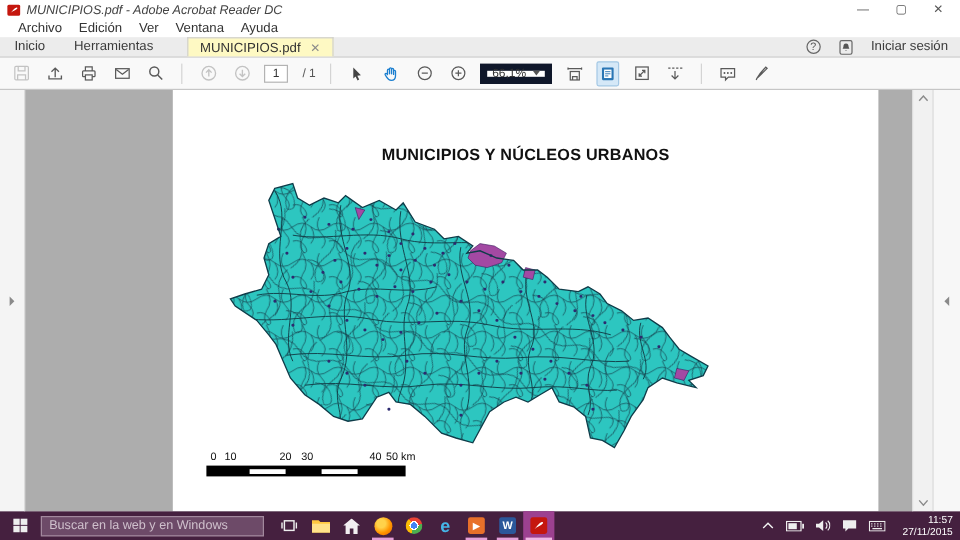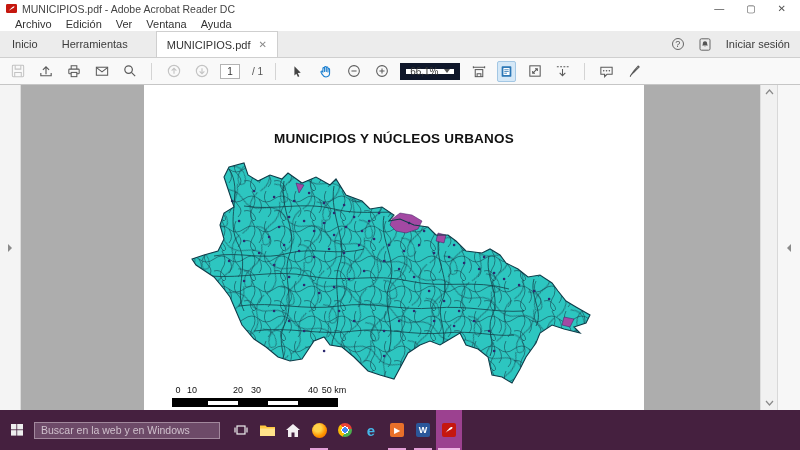--- a/index.html
+++ b/index.html
@@ -3,32 +3,32 @@
 <meta charset="utf-8">
 <style>
   * { margin:0; padding:0; box-sizing:border-box; }
   html,body { width:800px; height:450px; overflow:hidden; }
   body { font-family:"Liberation Sans", sans-serif; -webkit-font-smoothing:antialiased; }
   .window { position:relative; width:800px; height:450px; background:#fff; display:flex; flex-direction:column; }
 
   
   .titlebar { height:17px; background:#fff; display:flex; align-items:center; padding:0 6px; flex:0 0 auto; }
   .titlebar .app-ico { width:11px; height:11px; margin-right:5px; flex:0 0 auto; }
-  .titlebar .ttl { font-size:10.5px; color:#444; flex:1 1 auto; white-space:nowrap; overflow:hidden; }
+  .titlebar .ttl { font-size:10.5px; color:#444; flex:1 1 auto; white-space:nowrap; overflow:hidden;font-style:italic; }
   .winctl { display:flex; align-items:center; gap:22px; padding-right:8px; }
   .winctl span { font-size:10px; color:#555; line-height:10px; cursor:default; }
 
   
   .menubar { height:14px; background:#fff; display:flex; align-items:center; padding-left:8px; flex:0 0 auto; }
   .menubar .mi { font-size:11px; color:#333; padding:0 7px; }
 
   
-  .tabbar { height:27px; background:#ececec; border-bottom:1px solid #cfcfcf; display:flex; align-items:stretch; flex:0 0 auto; position:relative; }
+  .tabbar { height:17px; background:#ececec; border-bottom:1px solid #cfcfcf; display:flex; align-items:stretch; flex:0 0 auto; position:relative; }
   .tab { font-size:11px; color:#3b3b3b; display:flex; align-items:center; padding:0 12px; }
-  .tab.doc { background:#ffffff; border:1px solid #cfcfcf; border-bottom:none; margin-left:16px; padding:0 10px; color:#333; position:relative; top:0; }
+  .tab.doc { background:#fef9c3; border:1px solid #cfcfcf; border-bottom:none; margin-left:16px; padding:0 10px; color:#333; position:relative; top:0; }
   .tab.doc .x { margin-left:8px; color:#8a8a8a; font-size:10px; }
   .tabbar-right { margin-left:auto; display:flex; align-items:center; gap:15px; padding-right:10px; }
   .help-circ { width:12px; height:12px; border:1px solid #666; border-radius:50%; font-size:9px; color:#555; display:flex; align-items:center; justify-content:center; }
   .signin { font-size:11px; color:#3b3b3b; }
 
   
   .toolbar { height:27px; background:#f9f9f9; border-bottom:1px solid #c6c6c6; display:flex; align-items:center; padding-left:8px; gap:9px; flex:0 0 auto; }
   .tbtn { display:flex; align-items:center; justify-content:center; width:19px; height:21px; }
   .tbtn.active-view { background:#d5e8f7; border:1px solid #a3c7e4; border-radius:2px; }
   .sep { width:1px; height:17px; background:#d4d4d4; margin:0 3px; }
@@ -36,32 +36,32 @@
   .pagetotal { font-size:10px; color:#555; margin-left:3px; }
   .zoombox { height:17px; border:6px solid #0f172a; background:#fff; display:flex; align-items:center; padding:0 4px; gap:6px; }
   .zoombox .zv { font-size:10px; color:#333; }
   .zoombox .caret { width:0; height:0; border-left:3.5px solid transparent; border-right:3.5px solid transparent; border-top:4px solid #555; }
 
   
   .docarea { flex:1 1 auto; display:flex; position:relative; min-height:0; }
   .left-strip { width:21px; background:#f4f4f4; border-right:1px solid #dcdcdc; position:relative; }
   .panel-toggle { position:absolute; top:50%; left:50%; transform:translate(-50%,-50%); }
   .canvas { flex:1 1 auto; background:#adadad; position:relative; overflow:hidden; }
-  .page { position:absolute; left:123px; top:0; width:500px; height:100%; background:#fff; }
+  .page { position:absolute; left:123px; top:0; width:588px; height:100%; background:#fff; }
   .doc-title { position:absolute; top:46px; left:0; width:100%; text-align:center; font-size:13.5px; font-weight:bold; color:#111; letter-spacing:.2px; }
   .map-svg { position:absolute; left:40px; top:76px; }
   .scalebar { position:absolute; left:28px; top:300px; width:166px; height:26px; }
   .scalebar .lbl { position:absolute; top:0; font-size:9px; color:#111; transform:translateX(-50%); white-space:nowrap; }
   .scalebar .bar { position:absolute; left:0; top:13px; width:166px; height:9px; background:#000; }
   .scalebar .wseg { position:absolute; top:2.5px; height:4px; width:30px; background:#fff; }
   .scrollbar { width:17px; background:#f1f1f1; border-left:1px solid #dedede; display:flex; flex-direction:column; justify-content:space-between; align-items:center; padding:4px 0; }
   .right-strip { width:23px; background:#f7f7f7; border-left:1px solid #d8d8d8; position:relative; }
 
   
-  .taskbar { height:40px; background:#45203f; display:flex; align-items:center; flex:0 0 auto; color:#e9e2e8; }
+  .taskbar { height:24px; background:#45203f; display:flex; align-items:center; flex:0 0 auto; color:#e9e2e8; }
   .tb-start { width:34px; height:100%; display:flex; align-items:center; justify-content:center; }
   .tb-search { width:186px; height:17px; background:#6d4a68; border:1px solid #a2889d; font-size:10.5px; color:#d9cdd6; padding:0 6px; font-family:"Liberation Sans",sans-serif; }
   .tb-search::placeholder { color:#cfc0cc; opacity:1; }
   .tb-ico { width:26px; height:100%; display:flex; align-items:center; justify-content:center; position:relative; }
   .tb-ico.open::after { content:""; position:absolute; bottom:0; left:4px; right:4px; height:2px; background:#e39fd7; }
   .tb-ico.active { background:#9c4190; }
   .tb-ico.active::after { content:""; position:absolute; bottom:0; left:2px; right:2px; height:2px; background:#f0b6e4; }
   .tb-tray { margin-left:auto; display:flex; align-items:center; gap:10px; padding-right:6px; }
   .tb-clock { text-align:right; font-size:8.5px; line-height:10px; color:#fff; padding-left:4px; }
   .sq { border-radius:2px; display:flex; align-items:center; justify-content:center; }
@@ -361,15 +361,40 @@
     <div class="tb-ico open">
         <div class="sq word-sq">W</div>
       </div>
     <div class="tb-ico active">
       <div class="sq acro-sq">
           <svg width="10" height="10" viewBox="0 0 10 10">
             <path d="M1.5,8 C3,6 5.5,2.5 7.5,2 C9,1.7 9,3.2 7.2,4.2 C5.5,5.2 3,6.2 1.5,8 Z" fill="#fff"></path>
           </svg>
         </div>
     </div>
+    <div class="tb-tray">
+      <svg width="10" height="6" viewBox="0 0 10 6">
+          <path d="M1,5 L5,1 L9,5" stroke="#eee" fill="none" stroke-width="1.2"></path>
+        </svg>
+      <svg width="15" height="9" viewBox="0 0 15 9">
+          <rect x="0.5" y="0.5" width="12" height="8" fill="none" stroke="#eee"></rect>
+          <rect x="2" y="2" width="7" height="5" fill="#eee"></rect>
+          <rect x="13.5" y="2.5" width="1.5" height="4" fill="#eee"></rect>
+        </svg>
+      <svg width="12" height="10" viewBox="0 0 12 10">
+          <path d="M0,3.5 h2.5 L6,0.5 V9.5 L2.5,6.5 H0 Z" fill="#eee"></path>
+          <path d="M8,2.5 C9.5,3.5 9.5,6.5 8,7.5 M9.8,1 C12.2,3 12.2,7 9.8,9" stroke="#eee" fill="none" stroke-width="1"></path>
+        </svg>
+      <svg width="12" height="11" viewBox="0 0 12 11">
+          <path d="M0.5,0.5 h11 v7 H5 L2.5,10 V7.5 h-2 Z" fill="#eee"></path>
+        </svg>
+      <svg width="14" height="9" viewBox="0 0 14 9">
+          <rect x="0.5" y="0.5" width="13" height="8" fill="none" stroke="#eee"></rect>
+          <path d="M2,2.5h1 M4.5,2.5h1 M7,2.5h1 M9.5,2.5h1 M12,2.5h0.1 M2,4.5h1 M4.5,4.5h1 M7,4.5h1 M9.5,4.5h1 M3,6.5h8" stroke="#eee" stroke-width="1"></path>
+        </svg>
+      <div class="tb-clock">
+        <div>11:57</div>
+        <div>27/11/2015</div>
+      </div>
+    </div>
   </div>
 
 </div>
 
 </body></html>

